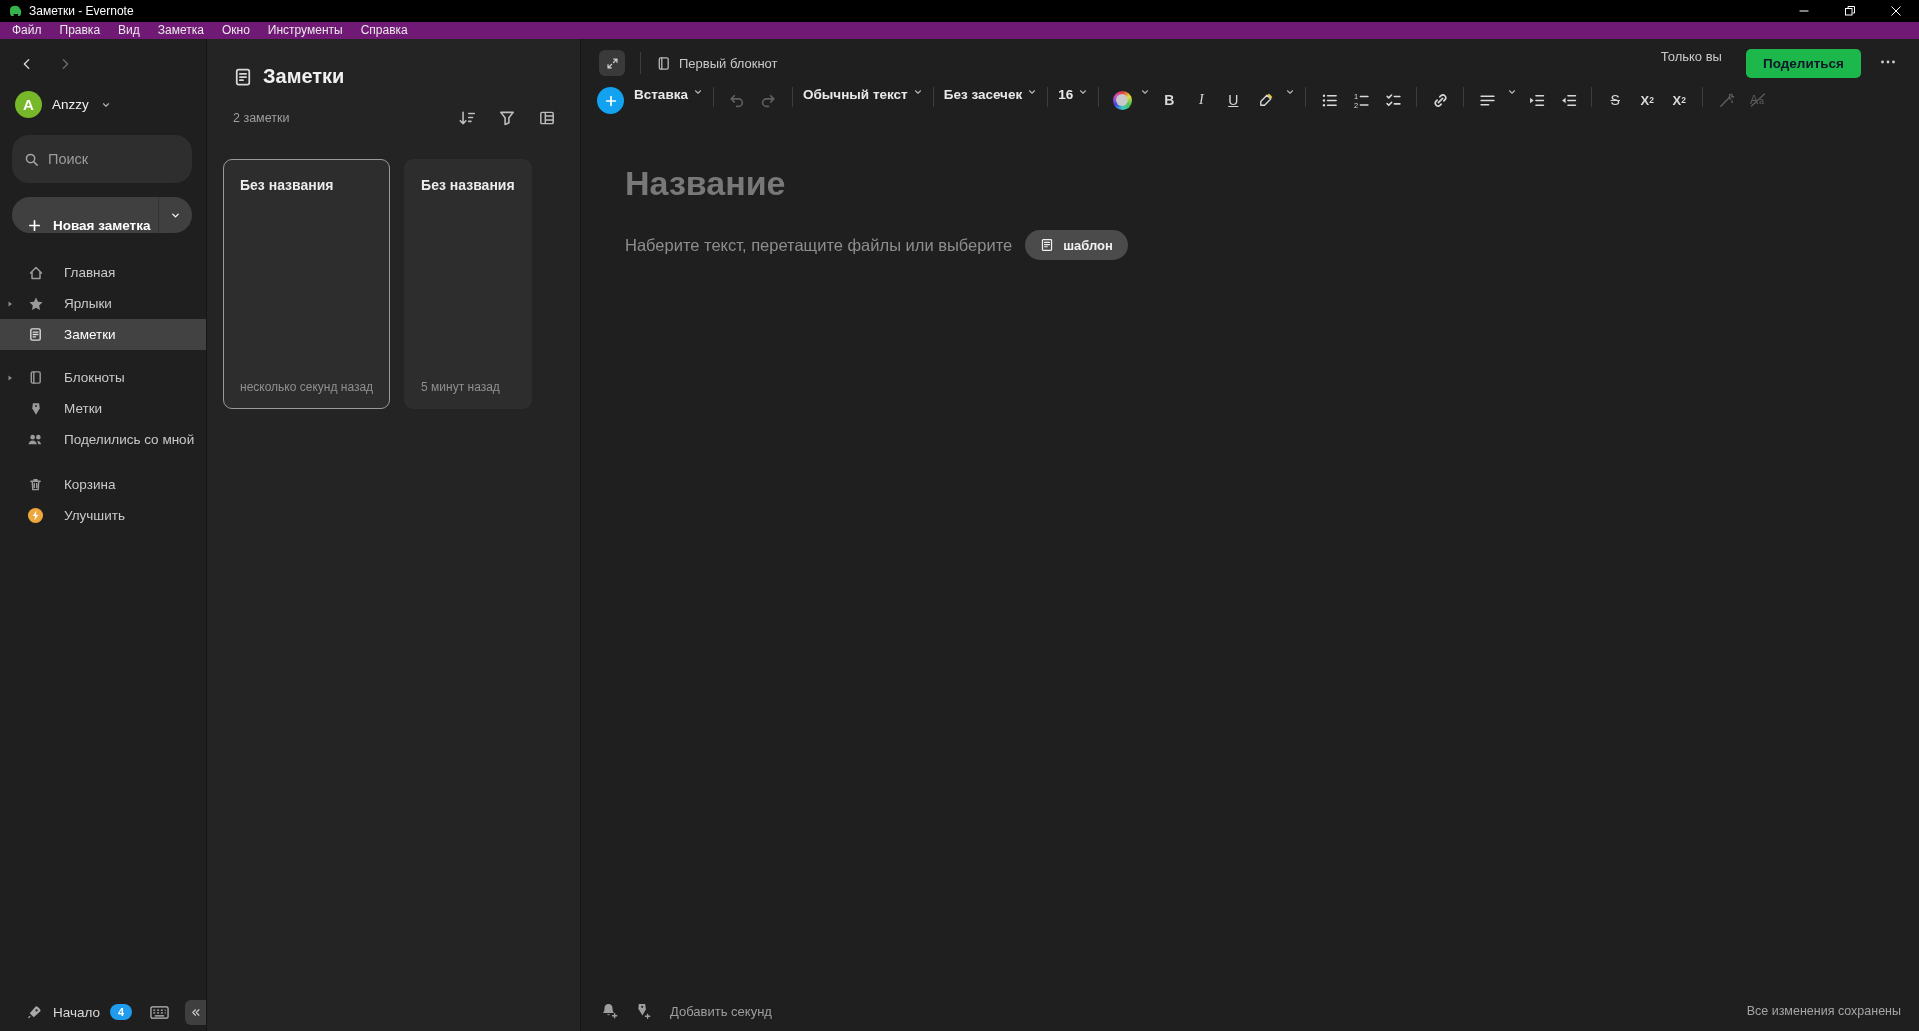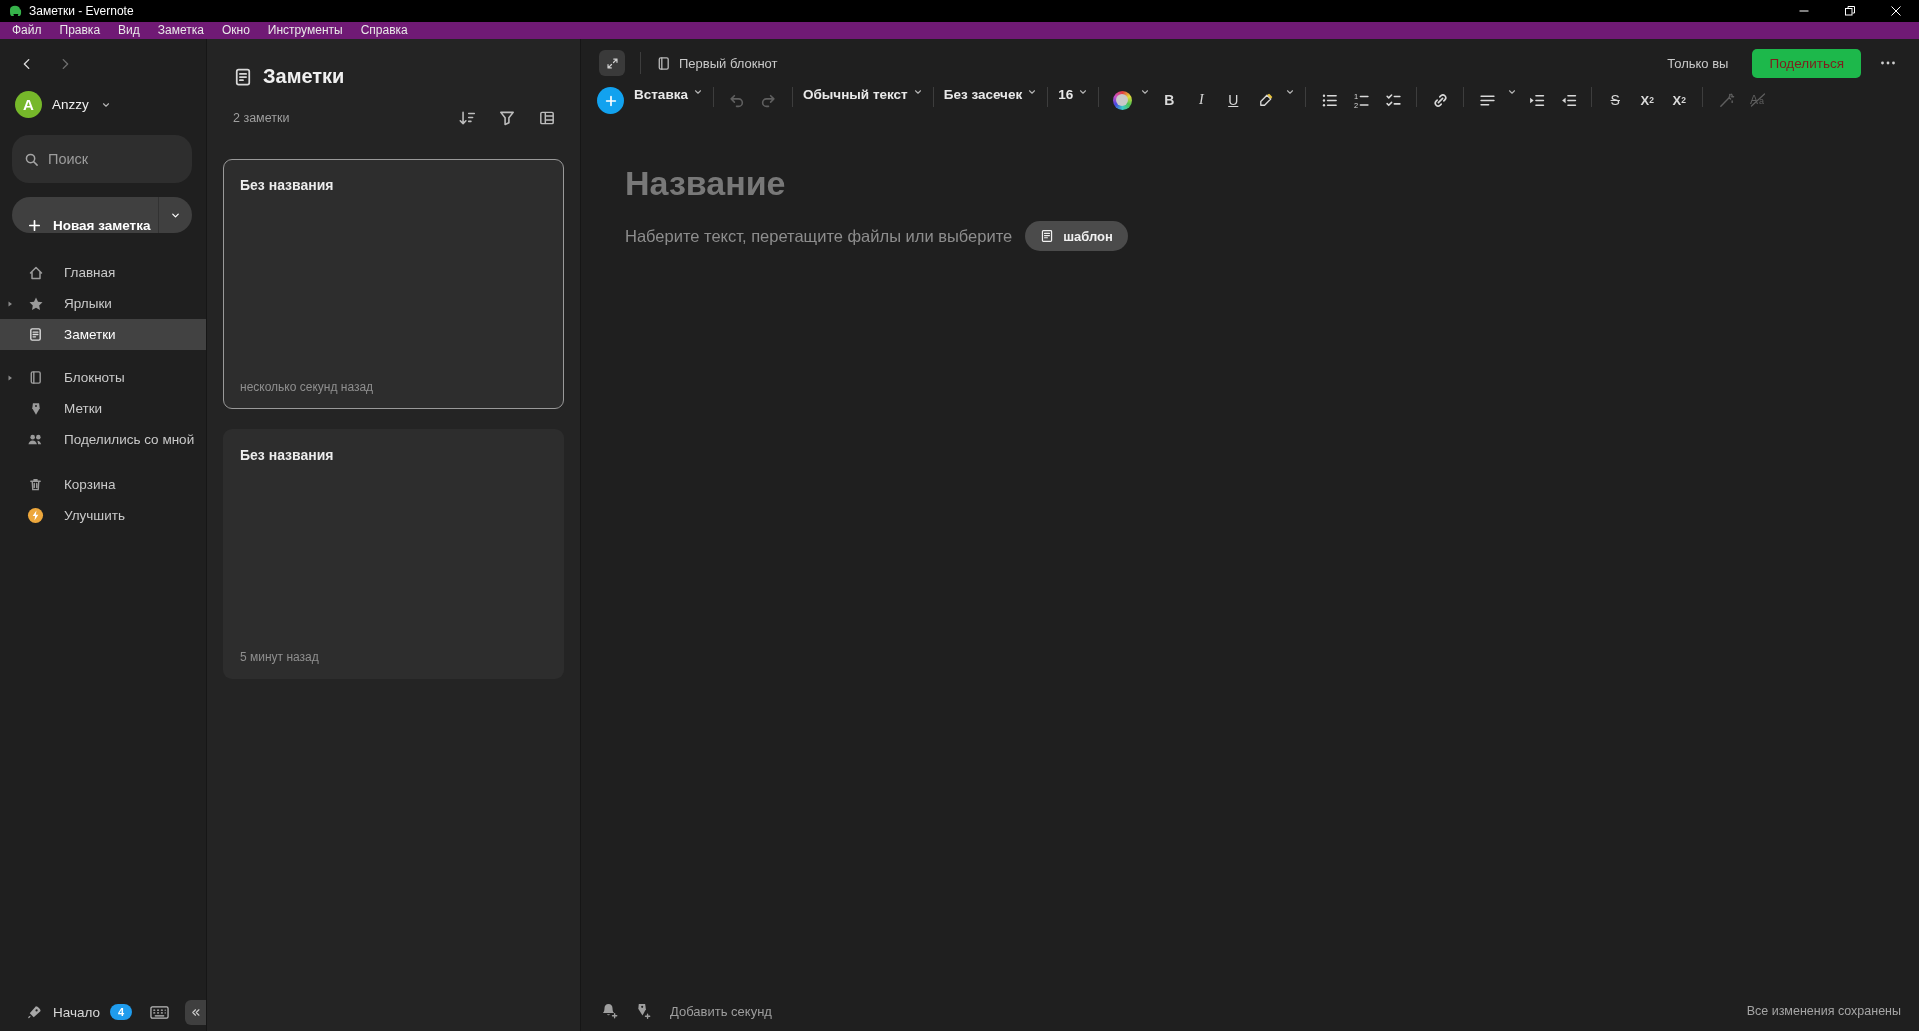--- a/index.html
+++ b/index.html
@@ -47,55 +47,55 @@
 .sf-kbd{color:#bdbdbd;display:flex;margin-left:8px;cursor:pointer}
 .collapse-tab{position:absolute;right:0;bottom:6px;width:21px;height:25px;background:#3f3f3f;border-radius:6px 0 0 6px;display:flex;align-items:center;justify-content:center;color:#cfcfcf;cursor:pointer}
 
 .notes-panel{width:375px;background:#242424;border-left:1px solid #161616;border-right:1px solid #161616;flex:none}
 .np-header{padding:26px 20px 0 26px}
 .np-title-row{display:flex;align-items:center;gap:10px;color:#f0f0f0;font-size:20px;font-weight:700}
 .np-title-row .nico{color:#d8d8d8;display:flex}
 .np-sub-row{display:flex;align-items:center;margin-top:17px;color:#9f9f9f;font-size:12.5px}
 .np-actions{margin-left:auto;display:flex;gap:14px;color:#bdbdbd}
 .np-actions .tbtn{color:#bdbdbd}
-.np-cards{padding:28px 16px 0;display:flex;flex-direction:column;gap:20px}
+.np-cards{padding:28px 16px 0;display:flex;flex-direction:row;gap:14px}
 .note-card{height:250px;background:#2d2d2d;border:1px solid transparent;border-radius:9px;padding:17px 16px 14px;display:flex;flex-direction:column;justify-content:space-between;cursor:pointer}
 .note-card.selected{border-color:#999}
 .nc-title{font-size:14px;font-weight:700;color:#ececec}
 .nc-time{font-size:12px;color:#8f8f8f}
 
 .editor{flex:1;background:#1f1f1f;display:flex;flex-direction:column}
 .ed-top{height:48px;display:flex;align-items:center;padding:0 18px}
 .expand-btn{width:26px;height:26px;border-radius:6px;background:#3a3a3a;color:#cfcfcf;display:flex;align-items:center;justify-content:center;cursor:pointer}
 .vdiv{width:1px;height:22px;background:#3d3d3d;margin:0 15px}
 .crumb{display:flex;align-items:center;gap:8px;color:#c9c9c9;font-size:13px;cursor:pointer}
 .crumb .nico{display:flex;color:#b9b9b9}
-.ed-top-right{margin-left:auto;display:flex;align-items:center}
+.ed-top-right{margin-left:auto;display:flex;}
 .visibility{color:#c9c9c9;font-size:13px;margin-right:24px}
-.share-btn{height:29px;padding:0 17px;border-radius:5px;background:#1db84b;color:#7f1d1d;font-size:13.5px;font-weight:400;display:flex;align-items:center}
+.share-btn{height:29px;padding:0 17px;border-radius:5px;background:#1db84b;color:#0f172a;font-size:13.5px;font-weight:700;display:flex;align-items:center}
 .more-btn{margin-left:14px;color:#cfcfcf;width:26px;height:26px;display:flex;align-items:center;justify-content:center}
 .ed-toolbar{height:47px;display:flex;align-items:flex-start;padding:0 16px}
 .tbtn{min-width:26px;height:26px;display:flex;align-items:center;justify-content:center;color:#d9d9d9;border-radius:4px;cursor:pointer}
 .tbtn.dim{color:#5f5f5f}
 .tlabel{font-size:13.5px;font-weight:700;color:#e9e9e9;white-space:nowrap}
 .tchev{color:#b3b3b3;margin-left:5px;display:flex}
 .tdiv{width:1px;height:20px;background:#3d3d3d;margin:0 10px}
 .mr6{margin-right:6px}.mr2{margin-right:2px}
 .insert-circle{width:27px;height:27px;border-radius:50%;background:#12a2ef;color:#fff;display:flex;align-items:center;justify-content:center;margin-right:10px}
 .color-ring{width:19px;height:19px;border-radius:50%;background:conic-gradient(#e23c3c,#e2d93c,#4fc24f,#3cc9c9,#4646e0,#c94fc9,#e23c3c);position:relative}
 .color-ring::after{content:"";position:absolute;inset:3.5px;border-radius:50%;background:#c9c9c9}
 .b-bold{font-weight:700;font-size:14px}
 .b-italic{font-style:italic;font-size:14px;font-family:"Liberation Serif",serif}
 .b-under{text-decoration:underline;font-size:14px}
 .b-strike{text-decoration:line-through;font-size:14px}
 .b-script{font-size:13px;font-weight:600}
 .b-script sup,.b-script sub{font-size:8.5px}
 .ed-content{flex:1;padding:30px 40px 0 44px}
 .note-title-ph{font-size:34px;font-weight:600;color:#787878;cursor:text}
-.hint-row{display:flex;align-items:center;margin-top:18px;color:#8d8d8d;font-size:16.5px}
+.hint-row{display:flex;align-items:center;margin-top:27px;color:#8d8d8d;font-size:16.5px}
 .hint-text{cursor:text}
 .tpl-pill{margin-left:13px;height:30px;border-radius:15px;background:#4b4b4b;display:flex;align-items:center;gap:9px;padding:0 15px;color:#f1f1f1;font-size:13px;font-weight:700;cursor:pointer}
 .tpl-pill .nico{display:flex;color:#f1f1f1}
 .ed-footer{height:40px;display:flex;align-items:center;padding:0 18px}
 .ef-ico{color:#9f9f9f;display:flex;margin-right:15px;cursor:pointer}
 .ef-label{font-size:13px;color:#9e9e9e;margin-left:3px;cursor:pointer}
 .ef-status{margin-left:auto;font-size:12.5px;color:#a5a5a5}
 </style>
 </head>
 <body>

